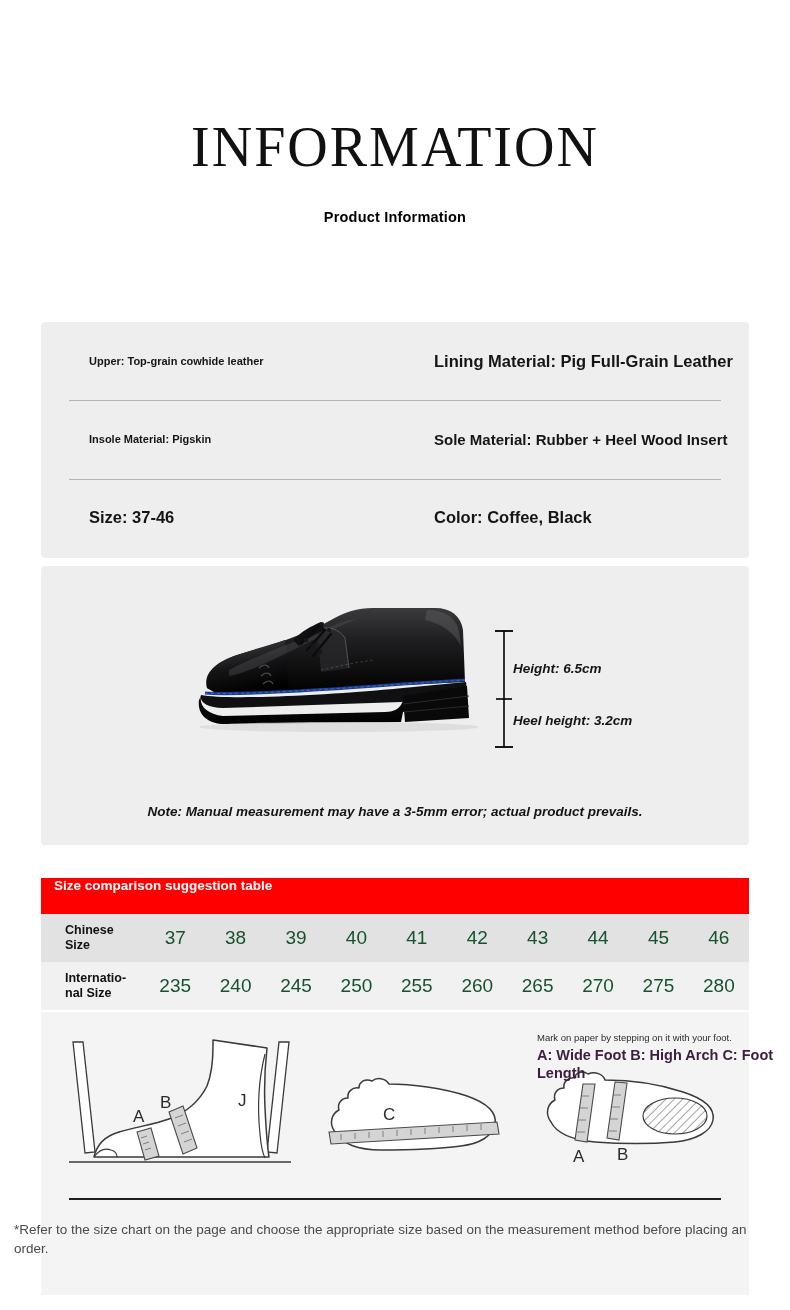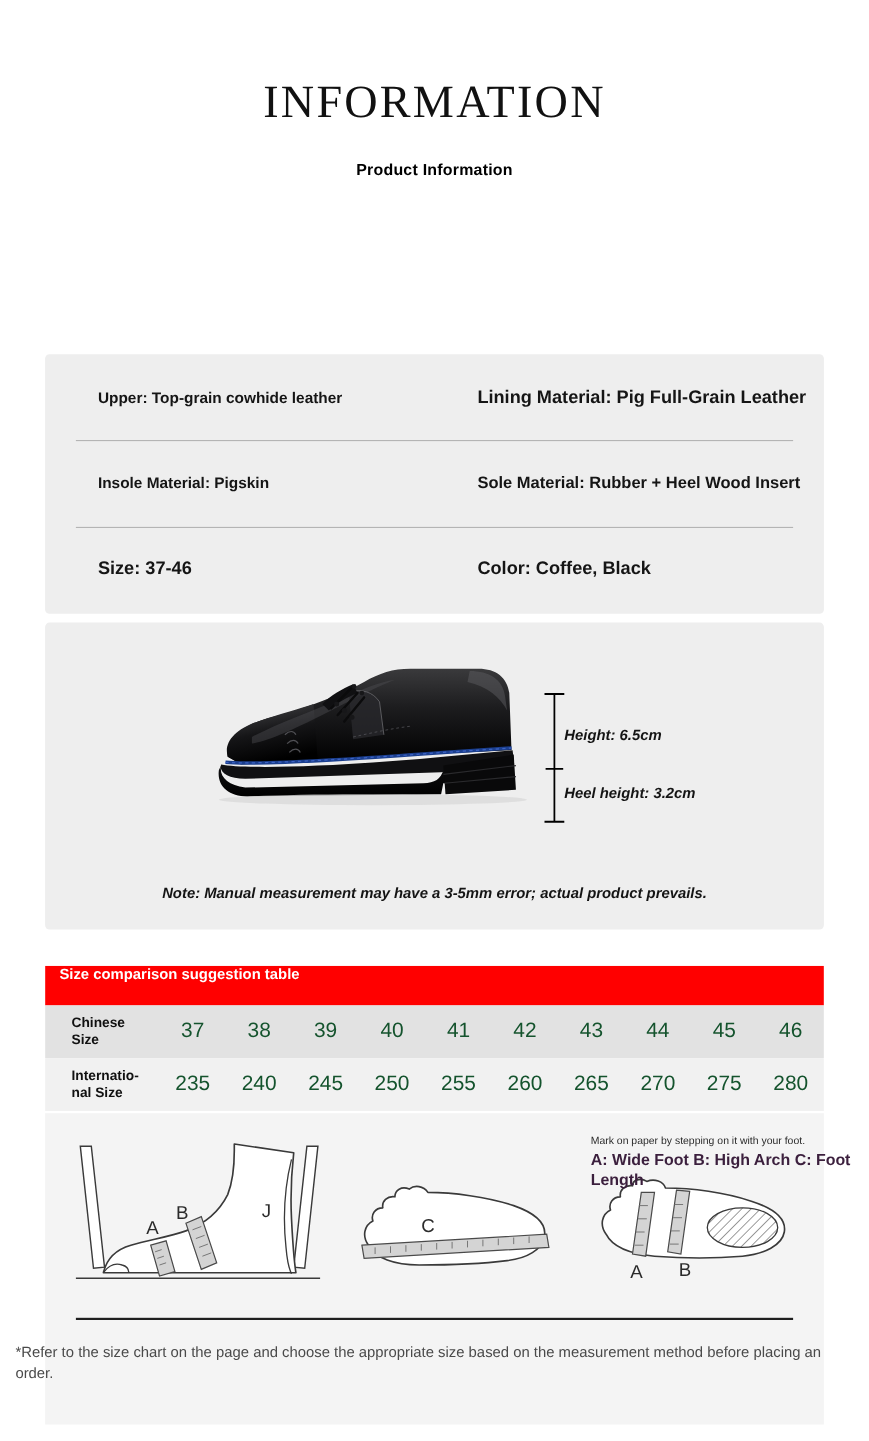--- a/index.html
+++ b/index.html
@@ -18,25 +18,25 @@
 
   
   .header {
     position: absolute;
     top: 0; left: 0;
     width: 790px;
     text-align: center;
   }
   .main-title {
     font-family: "Liberation Serif", serif;
-    font-size: 42px;
+    font-size: 56px;
     letter-spacing: 2px;
     color: #111111;
     margin: 0;
-    padding-top: 71px;
+    padding-top: 118px;
     font-weight: 400;
     line-height: 1.05;
   }
   .sub-title {
     font-size: 14.5px;
     font-weight: bold;
     color: #000000;
     margin: 0;
     padding-top: 32px;
     letter-spacing: 0.2px;
@@ -61,21 +61,21 @@
     align-items: center;
   }
   .spec-left, .spec-right {
     box-sizing: border-box;
     white-space: nowrap;
     color: #151515;
     font-weight: bold;
   }
   .spec-left  { width: 345px; padding-left: 48px; }
   .spec-right { width: 363px; padding-left: 48px; }
-  .sz-1 { font-size: 14px; }
+  .sz-1 { font-size: 11px; }
   .sz-2 { font-size: 15px; }
   .sz-3 { font-size: 16.5px; }
   .divider {
     position: absolute;
     left: 28px;
     width: 652px;
     height: 1px;
     background: #b4b4b4;
   }
   .div-1 { top: 78px; }

